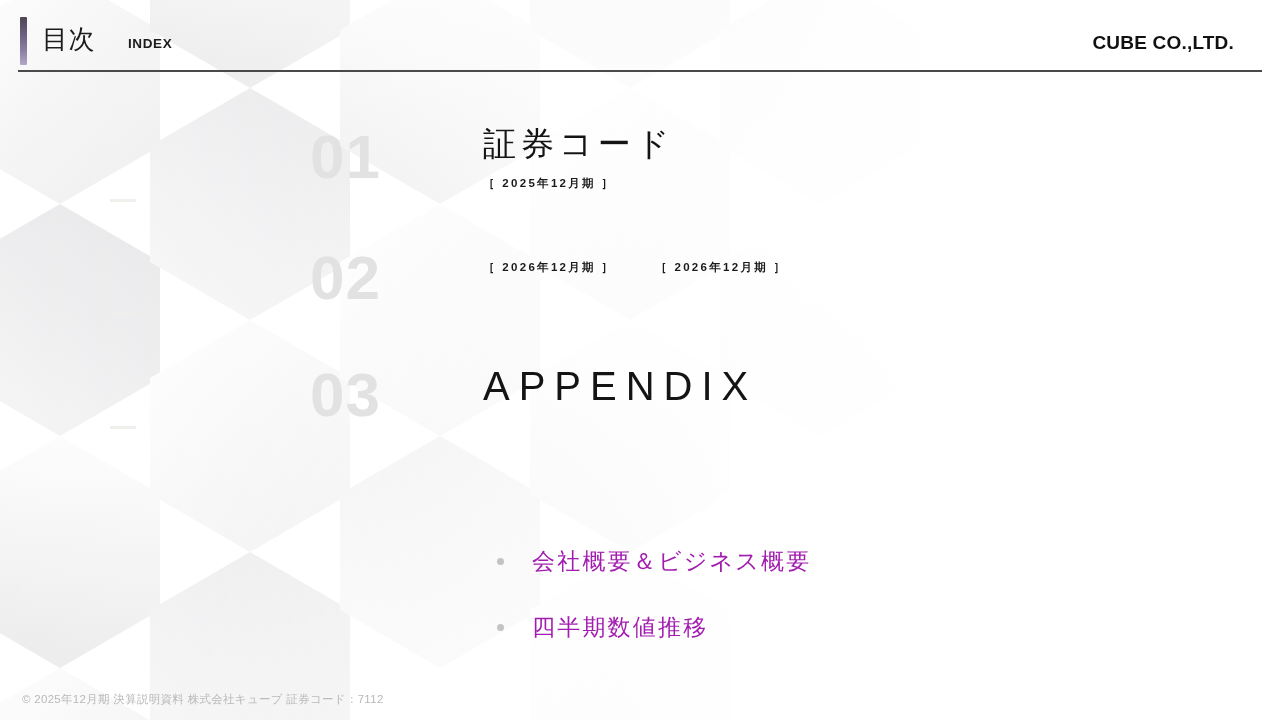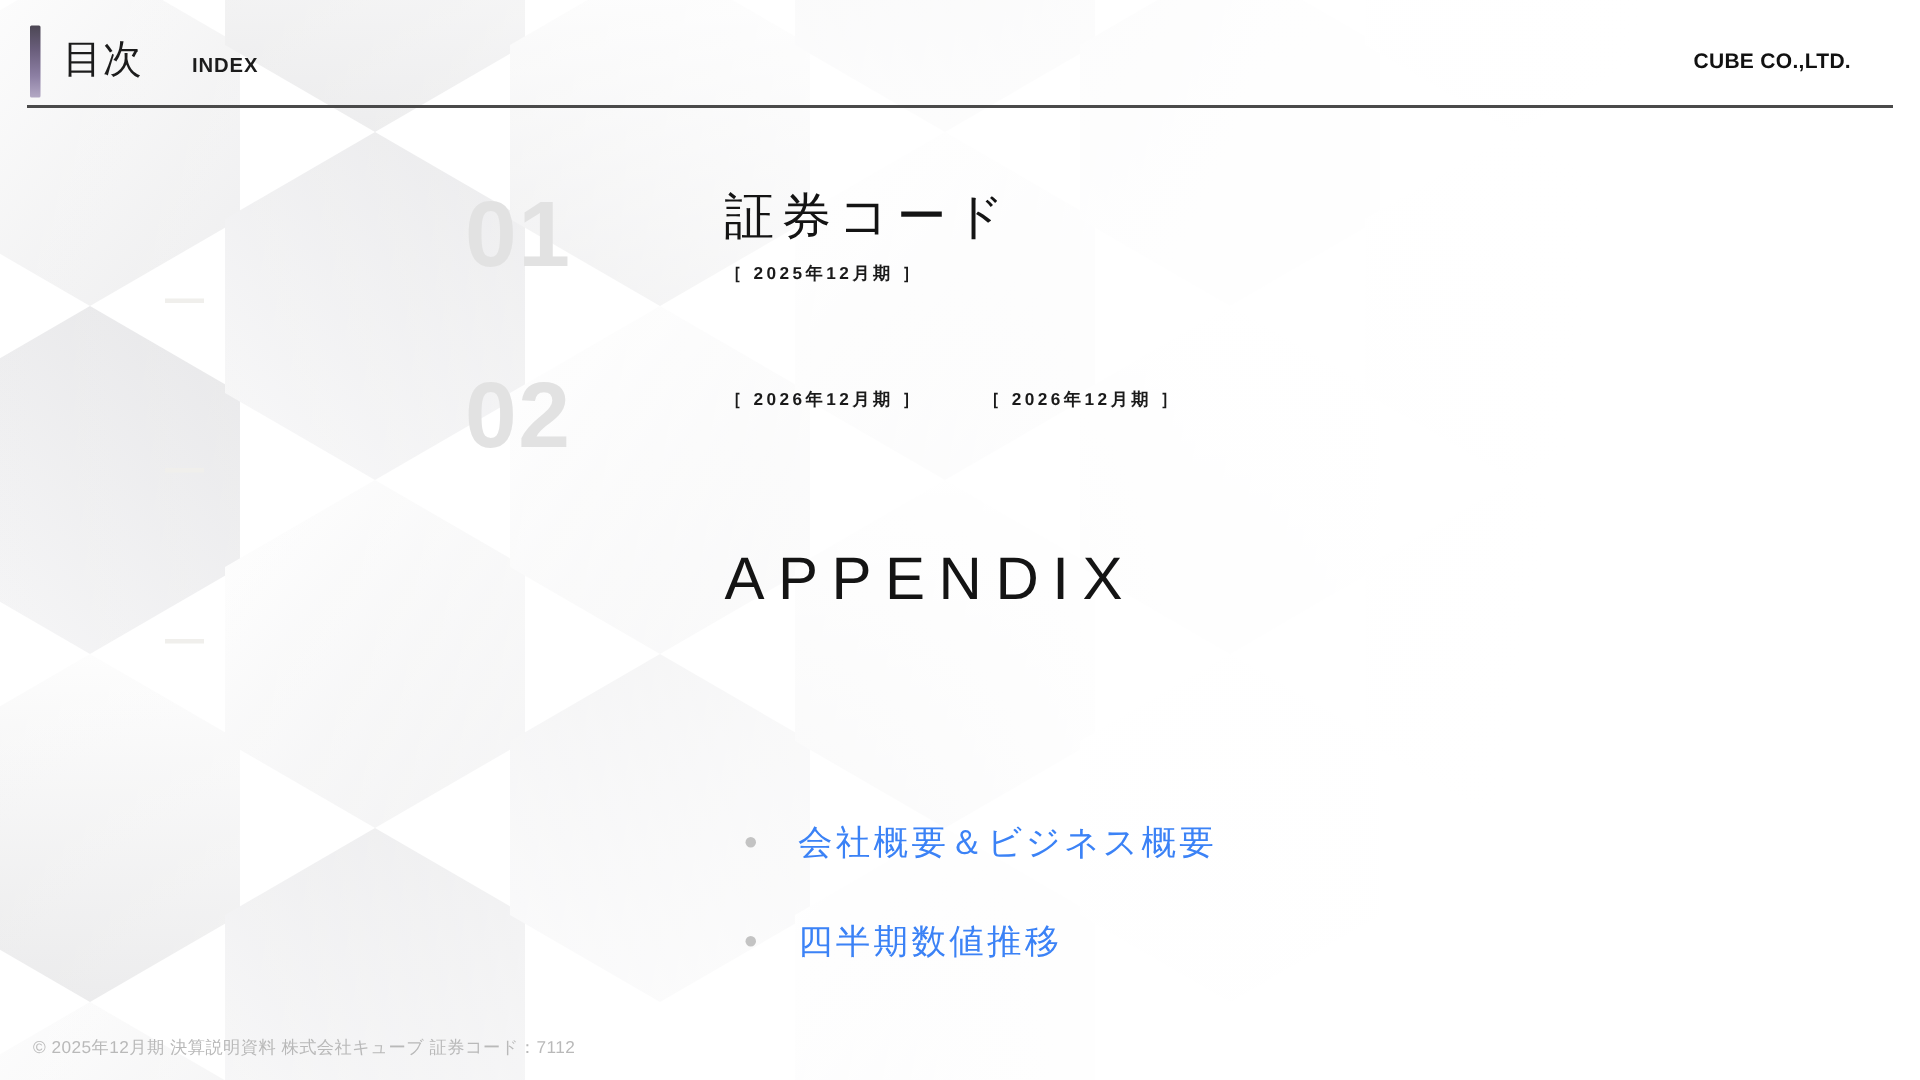--- a/index.html
+++ b/index.html
@@ -95,21 +95,21 @@
     color: #1c1c1c;
     letter-spacing: 0.6px;
     margin-left: 9px;
     line-height: 1;
     padding-left: 24px;
   }
   .header-brand {
     position: absolute;
     right: 46px;
     top: 33px;
-    font-size: 14px;
+    font-size: 19px;
     font-weight: 700;
     color: #111111;
     letter-spacing: 0.2px;
     line-height: 1;
   }
   .header-rule {
     position: absolute;
     left: 18px;
     top: 70px;
     width: 1244px;
@@ -201,21 +201,21 @@
     width: 7px;
     height: 7px;
     border-radius: 50%;
     background: #c3c3c3;
   }
   .bullet-label {
     position: absolute;
     left: 532px;
     font-size: 23px;
     font-weight: 400;
-    color: #3b82f6;
+    color: #a21caf;
     letter-spacing: 2.2px;
     line-height: 1;
     white-space: nowrap;
   }
 
   
   .footer {
     position: absolute;
     left: 22px;
     bottom: 15px;
@@ -315,20 +315,21 @@
       <div class="row-number">02</div>
       <div class="row-body">
         <div class="row-subs">
           <span class="row-sub">［ 2026年12月期 ］</span>
           <span class="row-sub">［ 2026年12月期 ］</span>
         </div>
       </div>
     </div>
 
     <div class="index-row row-03">
+      <div class="row-number">03</div>
       <div class="row-body">
         <div class="row-title appendix">APPENDIX</div>
       </div>
     </div>
 
   </div>
 
   <div class="bullets">
     <div class="bullet-item">
       <span class="bullet-dot"></span>

